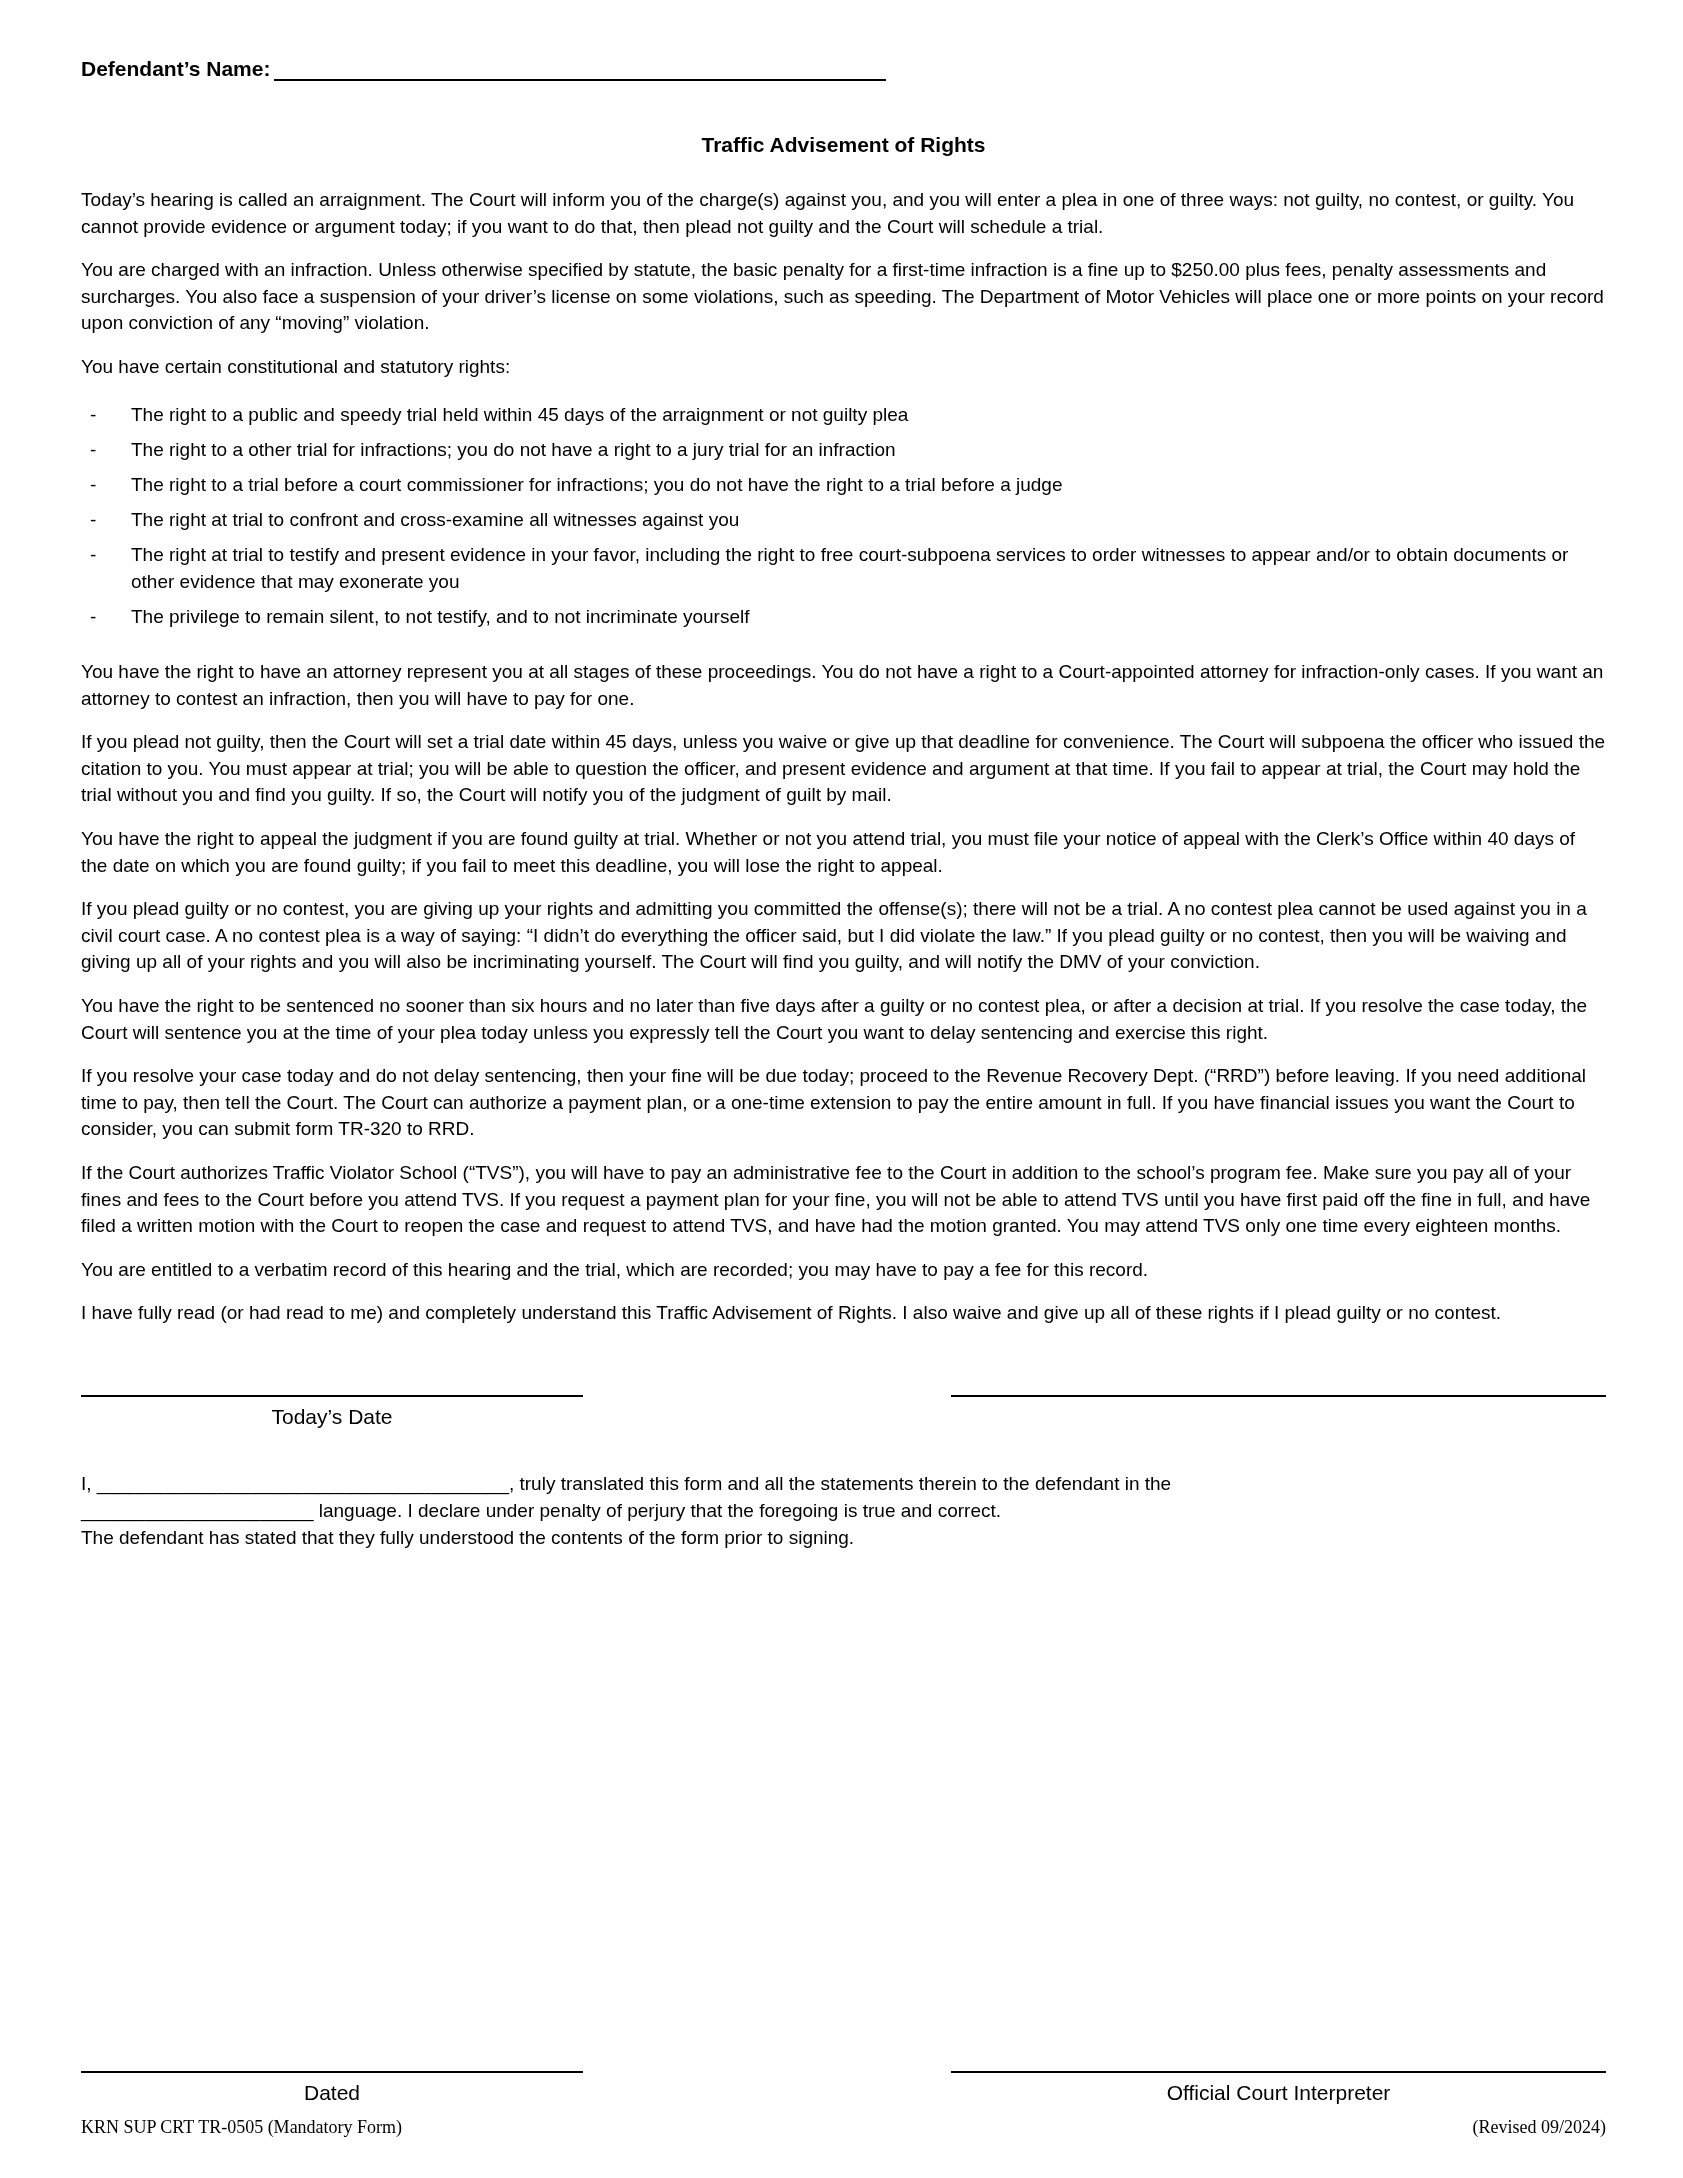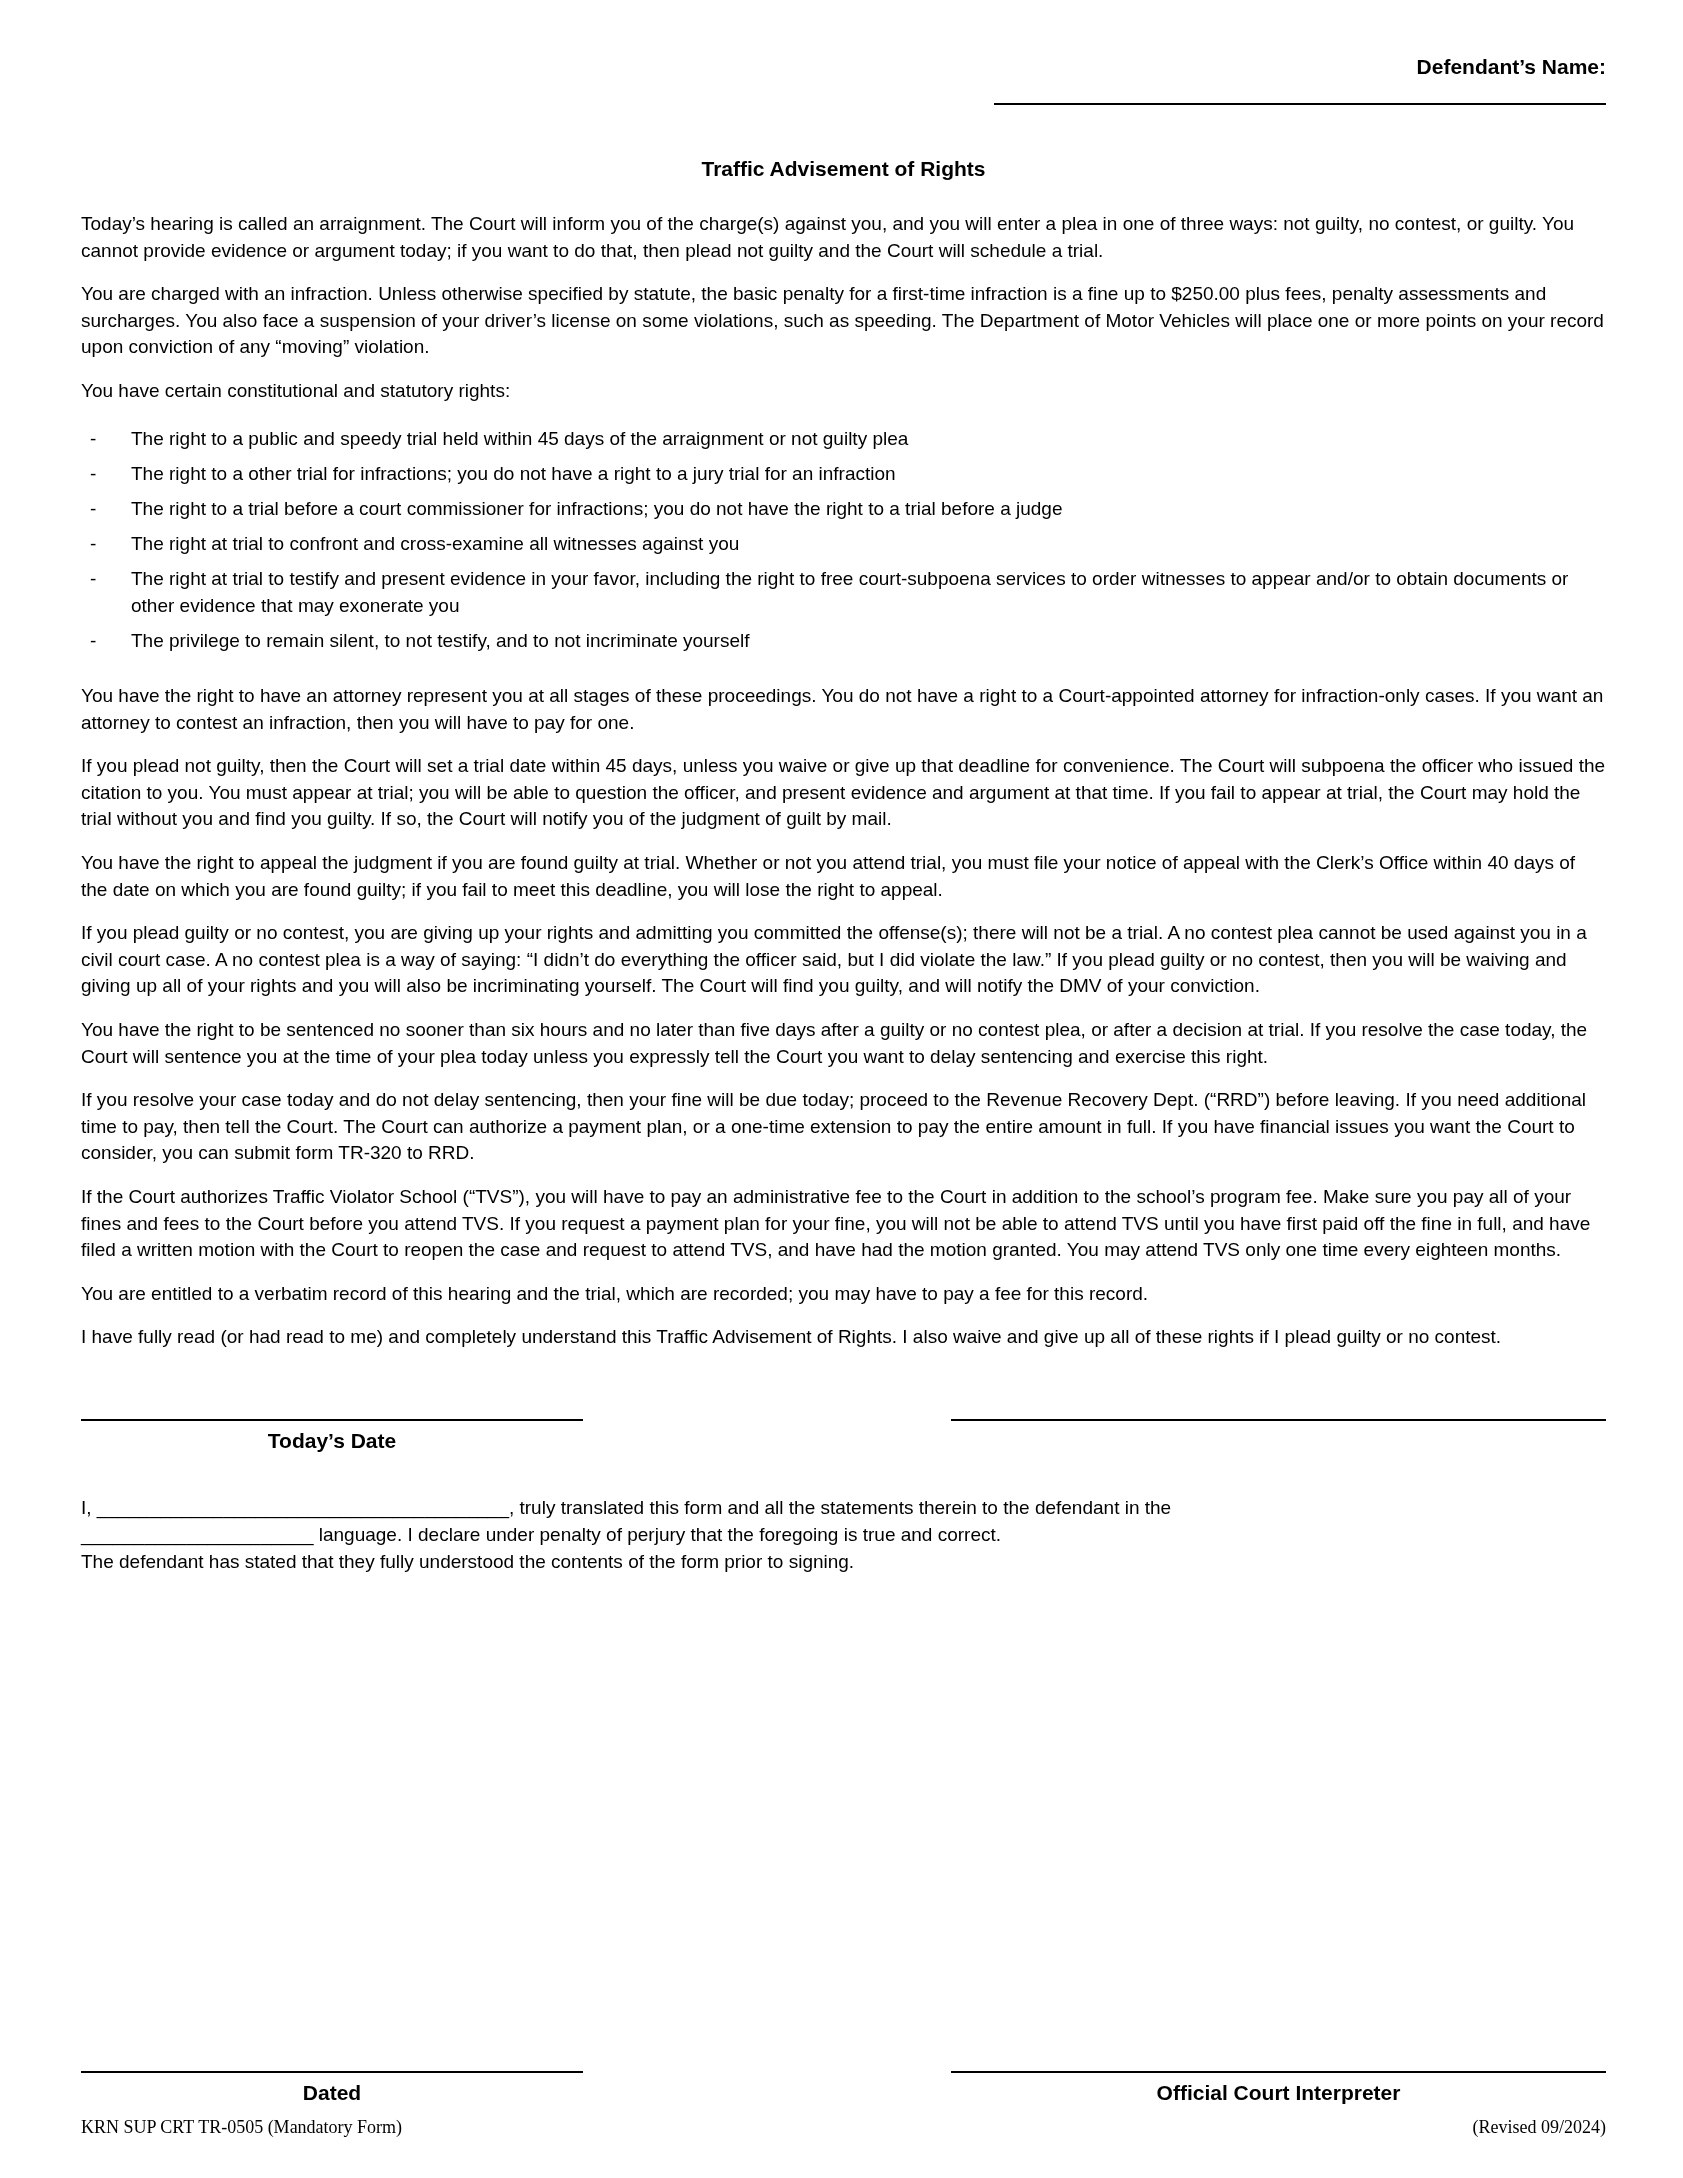--- a/index.html
+++ b/index.html
@@ -17,21 +17,20 @@
     display: flex;
     flex-direction: column;
     overflow: hidden;
   }
   .header-row {
     display: flex;
     align-items: flex-end;
     margin-bottom: 12px;
     font-size: 21px;
     font-weight: bold;
-    flex-direction: column;
   }
   .fill-line {
     border-bottom: 2px solid #000;
     height: 26px;
     margin-left: 4px;
     flex: none;
   }
   .name-line { width: 612px; }
   .case-line { width: 681px; }
   .title {
@@ -67,21 +66,21 @@
     margin-top: 51px;
   }
   .sig-block-left { width: 502px; }
   .sig-block-right { width: 655px; }
   .sig-line {
     border-bottom: 2px solid #000;
     height: 2px;
   }
   .sig-label {
     font-size: 21px;
-    font-weight: bold;
+    font-weight: normal;
     text-align: center;
     margin-top: 8px;
   }
   .interp-section { margin-top: 42px; }
   .interp-line {
     font-size: 19px;
     line-height: 1.42;
   }
   .bottom-group { margin-top: auto; }
   .bottom-group .sig-row { margin-top: 0; }

